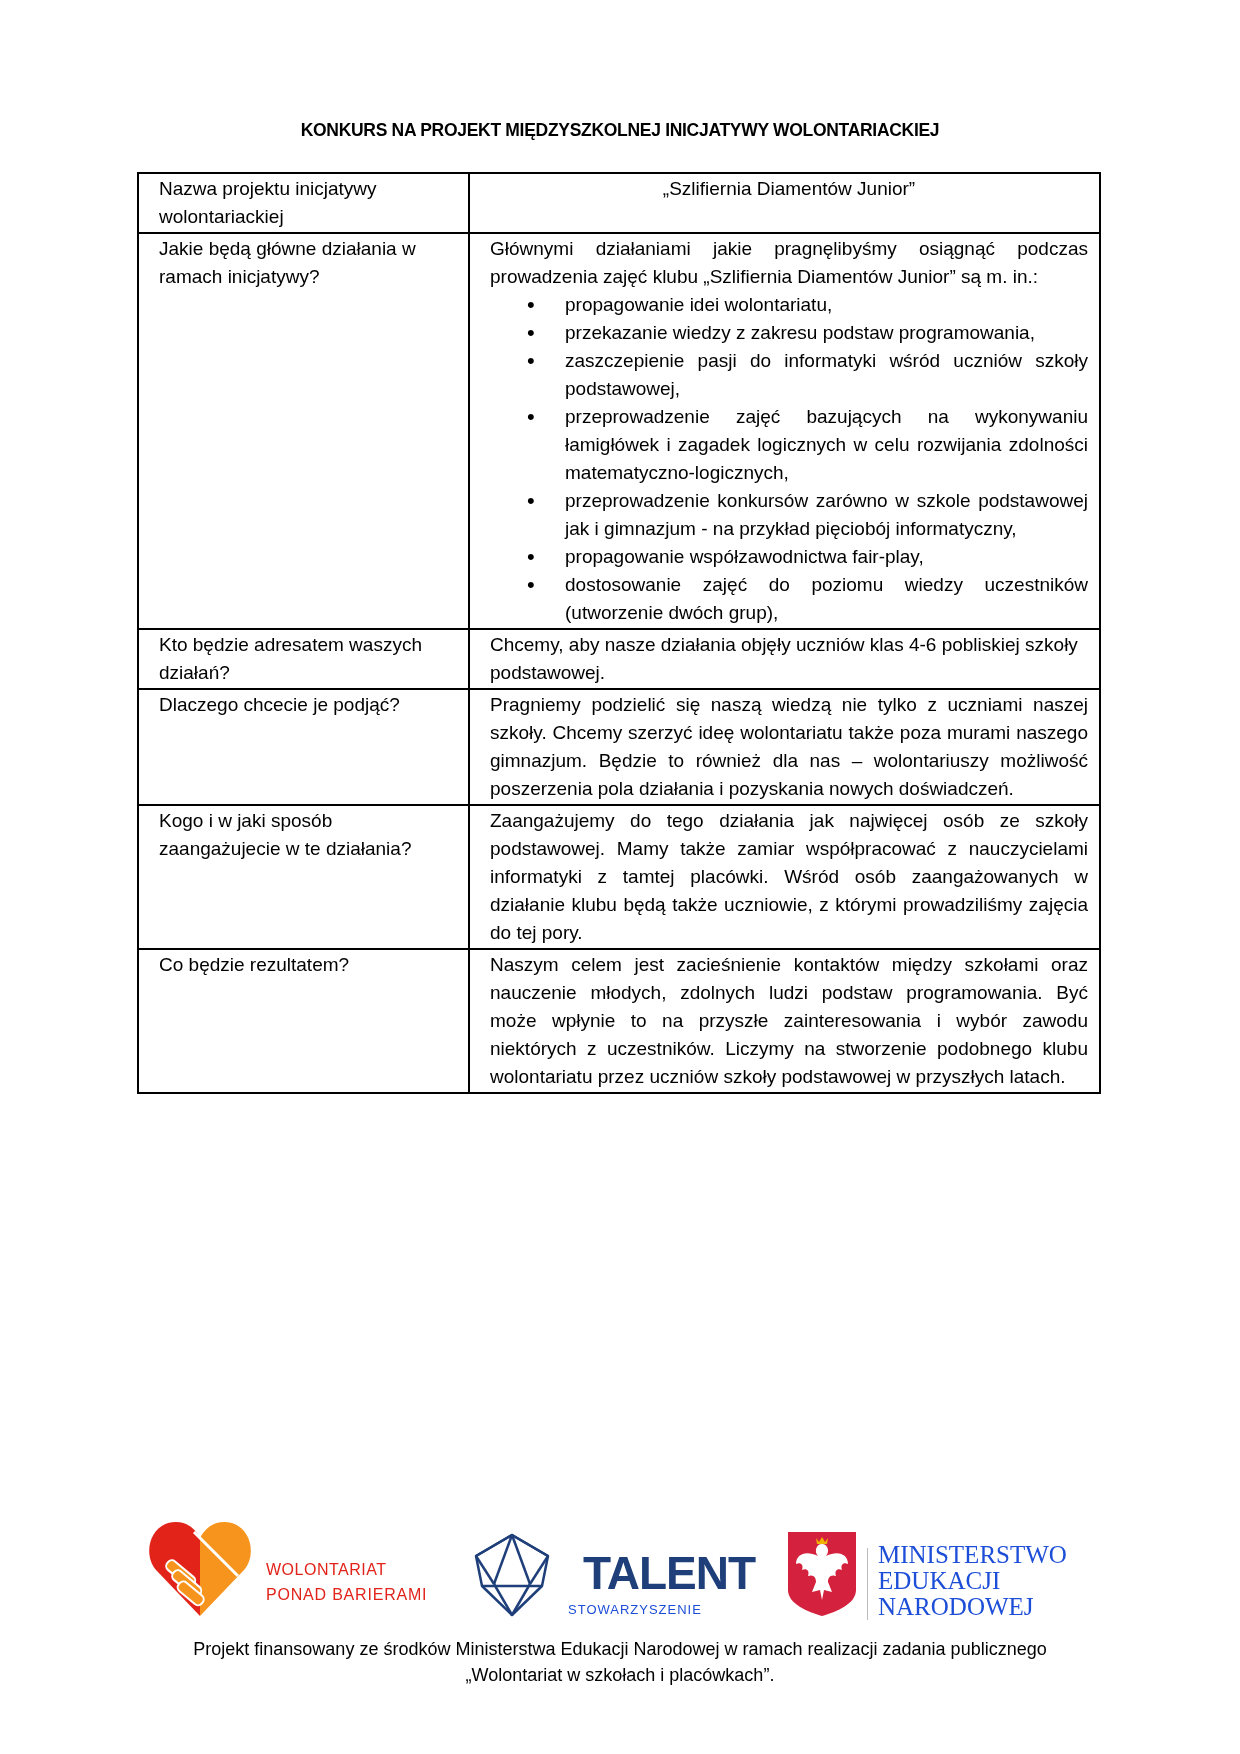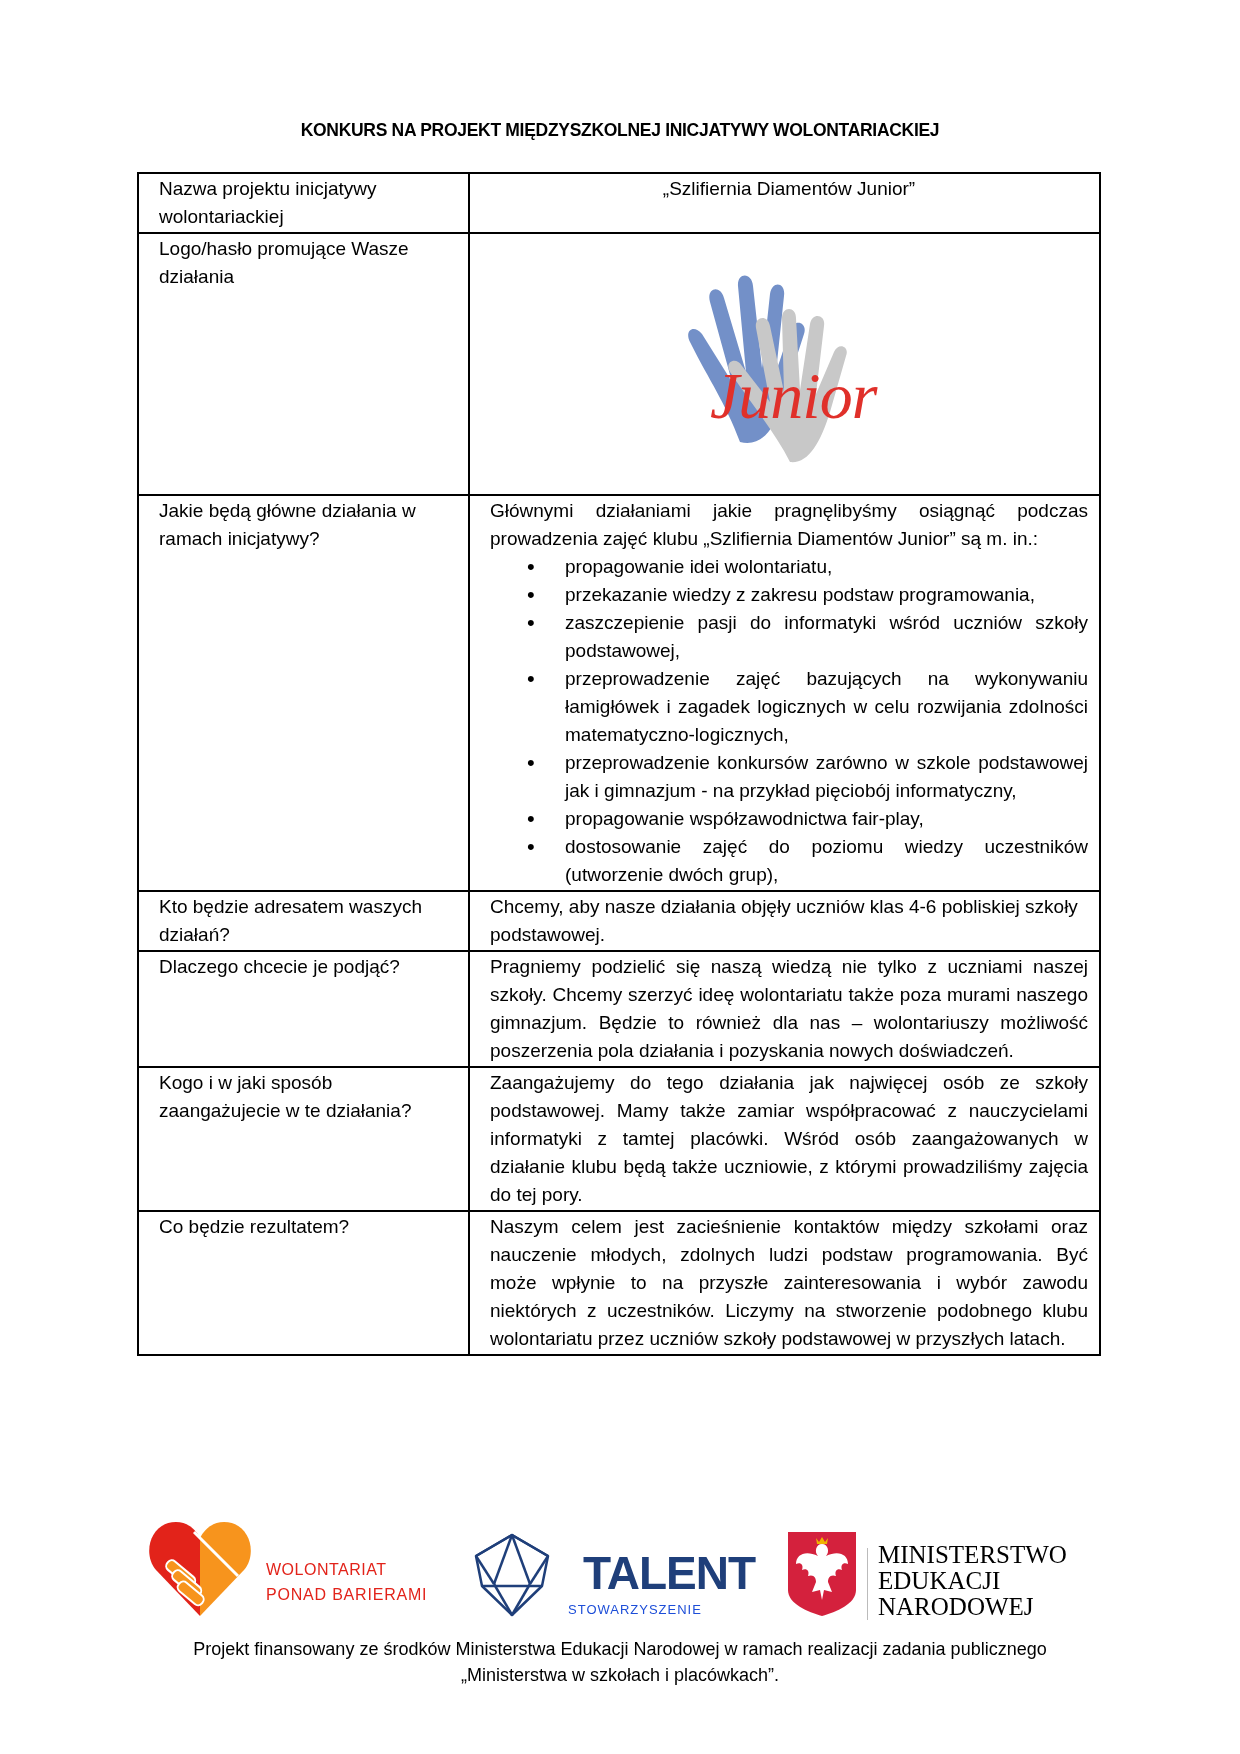--- a/index.html
+++ b/index.html
@@ -30,53 +30,37 @@
   ul.acts li::before {
     content: "\2022"; position: absolute; left: -38px; top: 0; font-size: 22px;
   }
   .footer-logos { position: absolute; top: 1518px; left: 0; width: 1240px; height: 110px; }
   .logo-block { position: absolute; }
   .wol-text { position: absolute; left: 265px; top: 40px; color: #e2231a; }
   .wol-l1 { font-size: 16px; letter-spacing: 0.5px; line-height: 24px; }
   .wol-l2 { font-size: 16px; letter-spacing: 0.8px; line-height: 22px; margin-top: 2px; }
   .talent-l1 { position: absolute; left: 583px; top: 30px; font-size: 46px; font-weight: bold; color: #1f3f7a; letter-spacing: -1px; line-height: 50px; }
   .talent-l2 { position: absolute; left: 568px; top: 84px; font-size: 13px; color: #1d4ed8; letter-spacing: 1px; }
-  .men-text { position: absolute; left: 878px; top: 24px; font-family: "Liberation Serif", "DejaVu Serif", serif; color: #000000; font-size: 25px; line-height: 26px; }
+  .men-text { position: absolute; left: 878px; top: 24px; font-family: "Liberation Serif", "DejaVu Serif", serif; color: #1d4ed8; font-size: 25px; line-height: 26px; }
   .men-sep { position: absolute; left: 867px; top: 30px; width: 1px; height: 72px; background: #bbb; }
   .footnote {
     position: absolute; left: 0; width: 1240px; top: 1636px; text-align: center;
     font-size: 18px; line-height: 26px;
   }
 </style>
 </head>
 <body>
 
 <div class="title">KONKURS NA PROJEKT MIĘDZYSZKOLNEJ INICJATYWY WOLONTARIACKIEJ</div>
 
 <table class="form">
   <tbody>
       <tr>
     <td class="q">Nazwa projektu inicjatywy wolontariackiej</td>
     <td class="center" style="padding-bottom:26px;">„Szlifiernia Diamentów Junior”</td>
-  </tr>
-  <tr>
-    <td class="q">Logo/hasło promujące Wasze działania</td>
-    <td class="logo-cell">
-      <div class="logo-wrap">
-        <svg width="260" height="200" viewBox="0 0 260 200">
-          <g fill="#7390c8">
-            <path d="M70 170 C55 130 40 110 20 70 C14 58 24 52 32 62 L62 110 L40 30 C36 16 50 12 54 26 L76 100 L68 14 C67 0 82 0 83 14 L92 96 L100 22 C102 8 116 10 114 24 L106 100 L120 58 C124 46 138 50 134 62 L112 130 C104 160 90 175 70 170 Z"></path>
-          </g>
-          <g fill="#c8c8c8">
-            <path d="M120 190 C105 160 80 130 60 100 C54 90 66 84 72 94 L100 130 L86 56 C84 44 98 42 100 54 L114 120 L112 46 C112 34 126 34 126 46 L130 118 L140 52 C142 40 156 42 154 54 L146 122 L164 80 C168 70 180 74 176 84 L160 140 C150 172 138 192 120 190 Z"></path>
-          </g>
-        </svg>
-        <div style="position:absolute; left:40px; top:110px; font-family:'Liberation Serif','DejaVu Serif',serif; font-style:italic; font-size:66px; color:#e0302a; letter-spacing:-1px;">Junior</div>
-      </div>
-    </td>
   </tr>
   <tr>
     <td class="q">Jakie będą główne działania w ramach inicjatywy?</td>
     <td class="a">
       <div>Głównymi działaniami jakie pragnęlibyśmy osiągnąć podczas prowadzenia zajęć klubu „Szlifiernia Diamentów Junior” są m. in.:</div>
       <ul class="acts">
         <li>propagowanie idei wolontariatu,</li>
         <li>przekazanie wiedzy z zakresu podstaw programowania,</li>
         <li>zaszczepienie pasji do informatyki wśród uczniów szkoły podstawowej,</li>
         <li>przeprowadzenie zajęć bazujących na wykonywaniu łamigłówek i zagadek logicznych w celu rozwijania zdolności matematyczno-logicznych,</li>
@@ -151,14 +135,14 @@
   <div class="men-sep"></div>
   <div class="men-text">
     <div>MINISTERSTWO</div>
     <div>EDUKACJI</div>
     <div>NARODOWEJ</div>
   </div>
 </div>
 
 <div class="footnote">
   <div>Projekt finansowany ze środków Ministerstwa Edukacji Narodowej w ramach realizacji zadania publicznego</div>
-  <div>„Ministerstwa w szkołach i placówkach”.</div>
+  <div>„Wolontariat w szkołach i placówkach”.</div>
 </div>
 
 </body></html>

